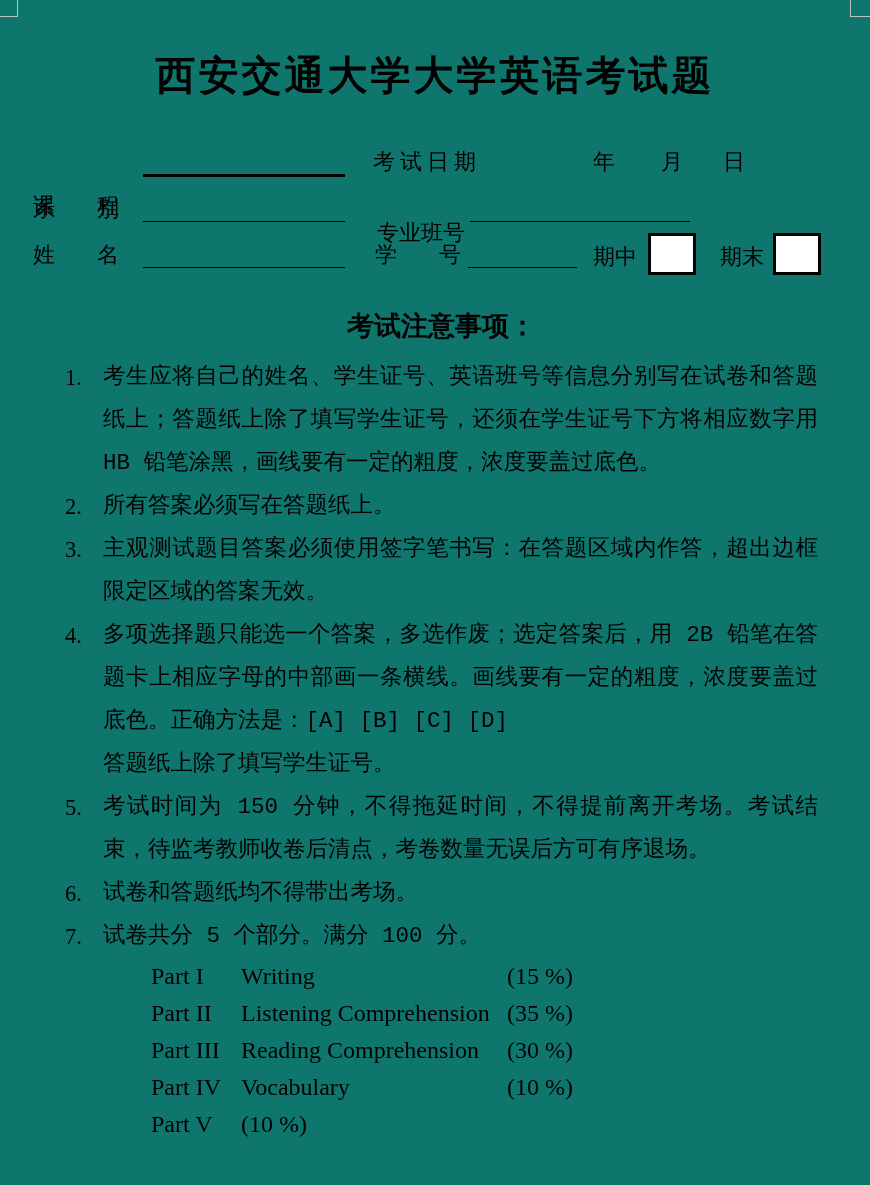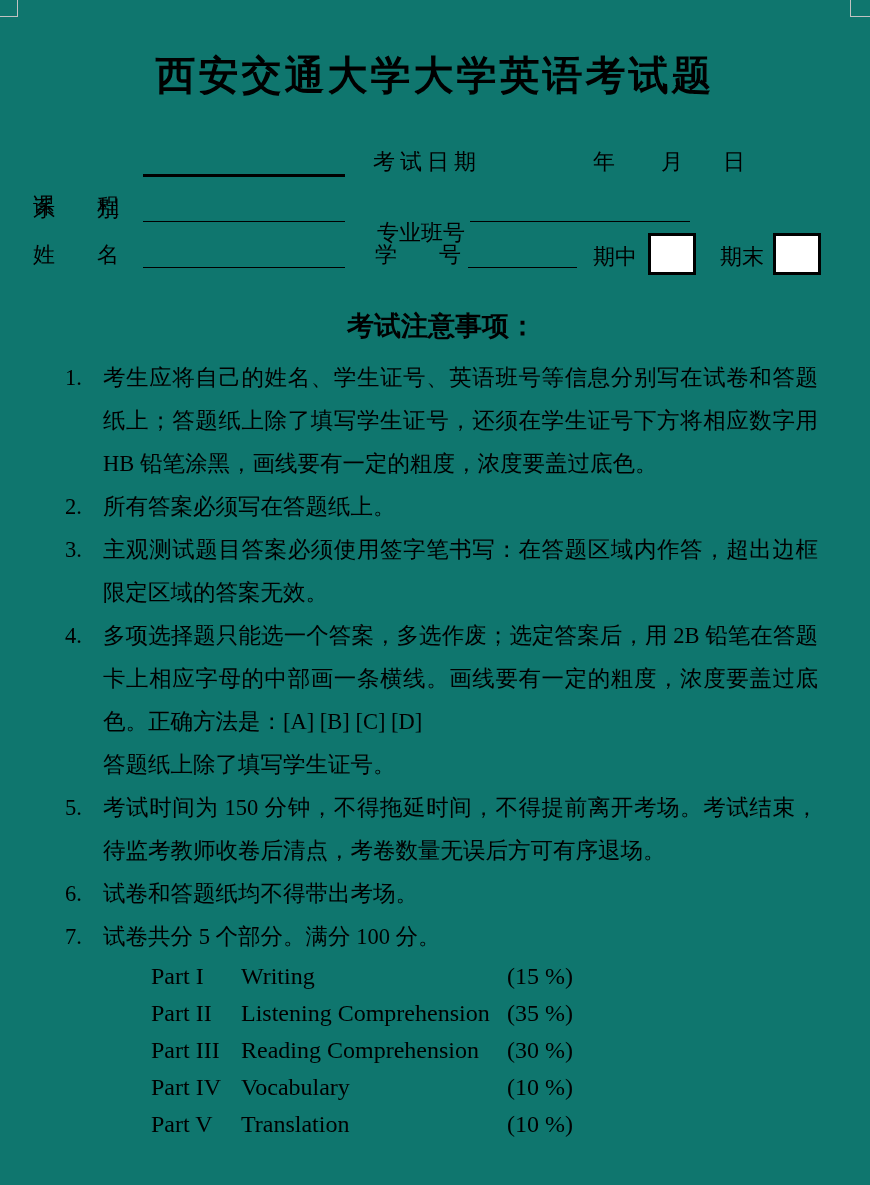--- a/index.html
+++ b/index.html
@@ -36,21 +36,21 @@
   
   .notice { position:absolute; left:65px; right:52px; top:308px; }
   .notice-heading {
     text-align:center;
     font-family:"Liberation Sans","DejaVu Sans",sans-serif;
     font-size:27px; font-weight:bold;
     margin-bottom:12px;
   }
   .n-item { display:flex; font-size:22.5px; line-height:43px; }
   .n-num  { flex:none; width:38px; }
-  .n-text { flex:1; text-align:justify; }
+  .n-text { flex:1; text-align:justify;font-family:Liberation Mono, monospace; }
   .n-text .block { display:block; text-align:left; }
 
   
   .parts { margin-left:38px; margin-top:0; }
   .p-row  { display:flex; font-size:24px; line-height:37px;margin-left:48px; }
   .p-label{ flex:none; width:90px; }
   .p-name { flex:none; width:266px; }
   .p-pct  { flex:none; }
 </style>
 </head>
@@ -143,19 +143,18 @@
         <span class="p-name">Reading Comprehension</span>
         <span class="p-pct">(30 %)</span>
       </div>
       <div class="p-row">
         <span class="p-label">Part IV</span>
         <span class="p-name">Vocabulary</span>
         <span class="p-pct">(10 %)</span>
       </div>
       <div class="p-row">
         <span class="p-label">Part V</span>
-        <span class="p-name">Translation</span>
         <span class="p-pct">(10 %)</span>
       </div>
     </div>
   </div>
 
 </div>
 
 </body></html>

